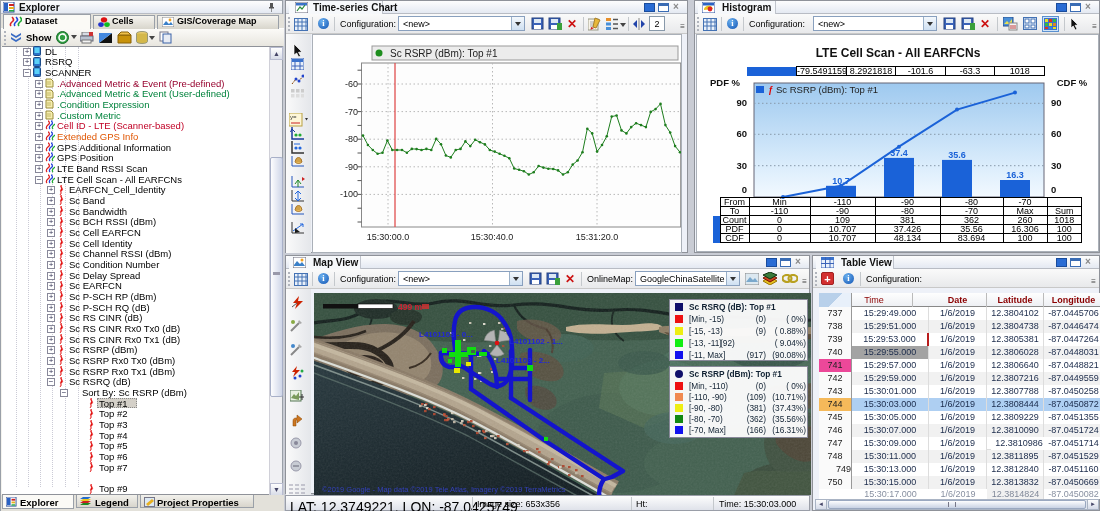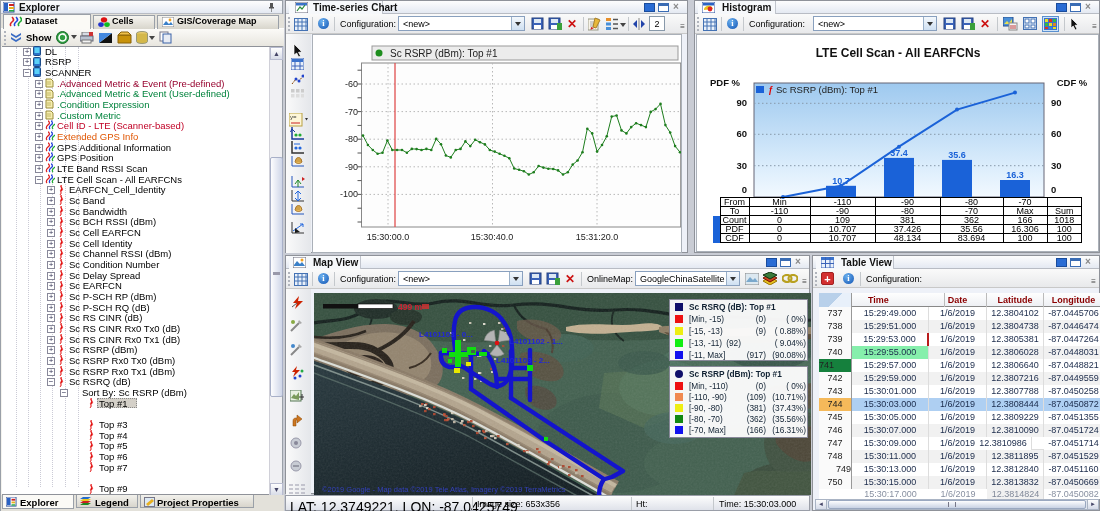--- a/index.html
+++ b/index.html
@@ -108,21 +108,21 @@
           <rect x="1.5" y="1.5" width="5" height="5.5" fill="#5ad0f8"></rect>
         </svg>
         <span class="tt" style="left:43px;color:#000">DL</span>
       </div>
 <div class="trow" style="top:9.2px">
         <span class="exp" style="left:21px;top:2px">+</span>
         <svg style="position:absolute;left:31px;top:0.5px" width="8" height="10" viewBox="0 0 8 10">
           <rect x="0.5" y="0.5" width="7" height="9" rx="1" fill="#2a72c8" stroke="#1a4a88"></rect>
           <rect x="1.5" y="1.5" width="5" height="5.5" fill="#5ad0f8"></rect>
         </svg>
-        <span class="tt" style="left:43px;color:#000">RSRP</span>
+        <span class="tt" style="left:43px;color:#000">RSRQ</span>
       </div>
 <div class="trow" style="top:19.8px">
         <span class="exp" style="left:21px;top:2px">−</span>
         <svg style="position:absolute;left:31px;top:0.5px" width="8" height="10" viewBox="0 0 8 10">
           <rect x="0.5" y="0.5" width="7" height="9" rx="1" fill="#2a72c8" stroke="#1a4a88"></rect>
           <rect x="1.5" y="1.5" width="5" height="5.5" fill="#5ad0f8"></rect>
         </svg>
         <span class="tt" style="left:43px;color:#000">SCANNER</span>
       </div>
 <div class="trow" style="top:30.5px">
@@ -347,20 +347,26 @@
 <div class="trow" style="top:339.9px">
         <span class="exp" style="left:58px;top:2px">−</span>
         <span class="tt" style="left:80px;color:#000">Sort By: Sc RSRP (dBm)</span>
       </div>
 <div class="trow" style="top:350.6px">
         <svg style="position:absolute;left:85px;top:0.5px" width="8" height="10" viewBox="0 0 8 10">
           <path d="M4.5 0C2 1.2 5.5 3 4 4.5 2.2 6.2 5.5 7 3 10 5.5 8 2.8 7 5 5.5 7 4 3.5 2 4.5 0z" fill="#e00000" stroke="#e00000" stroke-width="0.5"></path>
         </svg>
         <span style="position:absolute;left:95px;top:0;width:40px;height:10px;background:#d4d0c8;border:1px dotted #888"></span>
         <span class="tt" style="left:97px;color:#000">Top #1</span>
+      </div>
+<div class="trow" style="top:361.3px">
+        <svg style="position:absolute;left:85px;top:0.5px" width="8" height="10" viewBox="0 0 8 10">
+          <path d="M4.5 0C2 1.2 5.5 3 4 4.5 2.2 6.2 5.5 7 3 10 5.5 8 2.8 7 5 5.5 7 4 3.5 2 4.5 0z" fill="#e00000" stroke="#e00000" stroke-width="0.5"></path>
+        </svg>
+        <span class="tt" style="left:97px;color:#000">Top #2</span>
       </div>
 <div class="trow" style="top:372.0px">
         <svg style="position:absolute;left:85px;top:0.5px" width="8" height="10" viewBox="0 0 8 10">
           <path d="M4.5 0C2 1.2 5.5 3 4 4.5 2.2 6.2 5.5 7 3 10 5.5 8 2.8 7 5 5.5 7 4 3.5 2 4.5 0z" fill="#e00000" stroke="#e00000" stroke-width="0.5"></path>
         </svg>
         <span class="tt" style="left:97px;color:#000">Top #3</span>
       </div>
 <div class="trow" style="top:382.6px">
         <svg style="position:absolute;left:85px;top:0.5px" width="8" height="10" viewBox="0 0 8 10">
           <path d="M4.5 0C2 1.2 5.5 3 4 4.5 2.2 6.2 5.5 7 3 10 5.5 8 2.8 7 5 5.5 7 4 3.5 2 4.5 0z" fill="#e00000" stroke="#e00000" stroke-width="0.5"></path>
@@ -794,20 +800,28 @@
             <text x="354" y="71">90</text>
             <text x="354" y="102">60</text>
             <text x="354" y="134">30</text>
             <text x="354" y="158">0</text>
           </g>
         </g>
 </svg>
       <div class="abs" style="left:50px;top:31px;width:298px;height:18px;font-size:9px">
 <table class="grid" style="width:298px;table-layout:fixed">
 <tbody>
+<tr>
+              <td style="border:none;background:#1a62d8"></td>
+              <td>-79.5491159</td>
+              <td>8.2921818</td>
+              <td>-101.6</td>
+              <td>-63.3</td>
+              <td>1018</td>
+            </tr>
 </tbody>
         </table>
       </div>
       <div class="abs" style="left:16px;top:162px;width:369px;height:41px">
         <table class="grid" style="width:369px;table-layout:fixed">
           <tbody>
             <tr>
               <td style="width:7px;border:none;background:transparent"></td>
               <td style="width:29px">From</td>
               <td style="width:61px">Min</td>
@@ -827,21 +841,21 @@
               <td style="width:44px">Max</td>
               <td>Sum</td>
             </tr>
             <tr>
               <td style="width:7px;border:none;background:#1a62d8"></td>
               <td style="width:29px">Count</td>
               <td style="width:61px">0</td>
               <td style="width:65px">109</td>
               <td style="width:65px">381</td>
               <td style="width:63px">362</td>
-              <td style="width:44px">166</td>
+              <td style="width:44px">260</td>
               <td>1018</td>
             </tr>
             <tr>
               <td style="width:7px;border:none;background:#1a62d8"></td>
               <td style="width:29px">PDF</td>
               <td style="width:61px">0</td>
               <td style="width:65px">10.707</td>
               <td style="width:65px">37.426</td>
               <td style="width:63px">35.56</td>
               <td style="width:44px">16.306</td>
@@ -1172,21 +1186,21 @@
         <span class="abs" style="left:5px;top:15px;width:8px;height:8px;background:#ee1111;"></span>
         <span class="abs" style="left:19px;top:14px;color:#123">[Min, -15)</span>
         <span class="abs" style="left:50px;top:14px;width:46px;text-align:right;color:#123">(0)</span>
         <span class="abs" style="left:98px;top:14px;width:38px;text-align:right;color:#123">( 0%)</span>
         <span class="abs" style="left:5px;top:27px;width:8px;height:8px;background:#eeee11;"></span>
         <span class="abs" style="left:19px;top:26px;color:#123">[-15, -13)</span>
         <span class="abs" style="left:50px;top:26px;width:46px;text-align:right;color:#123">(9)</span>
         <span class="abs" style="left:98px;top:26px;width:38px;text-align:right;color:#123">( 0.88%)</span>
         <span class="abs" style="left:5px;top:39px;width:8px;height:8px;background:#11ee11;"></span>
         <span class="abs" style="left:19px;top:38px;color:#123">[-13, -11)</span>
-        <span class="abs" style="left:37px;top:38px;width:34px;text-align:right;color:#123">(92)</span>
+        <span class="abs" style="left:50px;top:38px;width:54px;text-align:left;color:#123">(92)</span>
         <span class="abs" style="left:98px;top:38px;width:38px;text-align:right;color:#123">( 9.04%)</span>
         <span class="abs" style="left:5px;top:51px;width:8px;height:8px;background:#1111ee;"></span>
         <span class="abs" style="left:19px;top:50px;color:#123">[-11, Max]</span>
         <span class="abs" style="left:50px;top:50px;width:46px;text-align:right;color:#123">(917)</span>
         <span class="abs" style="left:98px;top:50px;width:38px;text-align:right;color:#123">(90.08%)</span>
       </div><div class="abs" style="left:355px;top:73px;width:139px;height:72px;background:rgba(252,252,252,.96);border:1px solid #889;font-size:8.3px">
         <span class="abs" style="left:5px;top:3px;width:8px;height:8px;background:#10106a;border-radius:5px;"></span>
         <span class="abs" style="left:19px;top:2px;font-weight:bold;color:#123">Sc RSRP (dBm): Top #1</span>
         <span class="abs" style="left:5px;top:15px;width:8px;height:8px;background:#ee1111;"></span>
         <span class="abs" style="left:19px;top:14px;color:#123">[Min, -110)</span>
@@ -1238,21 +1252,21 @@
       <span class="grip" style="left:2px;top:3px"></span>
       <span class="abs" style="left:8px;top:3px;width:13px;height:13px;background:#d32f2f;border:1px solid #a02020;border-radius:2px;color:#fff;font-weight:bold;text-align:center;line-height:12px;font-size:11px">+</span>
       <div class="abs" style="left:30px;top:4px;width:11px;height:11px;border-radius:6px;background:radial-gradient(circle at 35% 30%,#6ab0ee,#1254b4);color:#fff;font-weight:bold;text-align:center;font-size:8.5px;line-height:11px;font-family:'Liberation Serif',serif">i</div>
       <span class="sep" style="left:47px;top:3px"></span>
       <span class="abs" style="left:53px;top:5px">Configuration:</span>
       <span class="abs" style="right:3px;bottom:1px;font-size:8px;color:#444">≡</span>
     </div>
     <div class="abs" style="left:6px;top:37px;width:281px;height:206px;background:#fff;overflow:hidden;font-size:9px">
       <div class="abs" style="left:0;top:0;width:284px;height:14px;border-bottom:1px solid #888;background:linear-gradient(#fefefe,#eef0f4)">
         <span class="abs" style="left:0;top:0;width:33px;height:14px;background:linear-gradient(135deg,#b8d0ea 50%,#e8f0fa 50%);border-right:1px solid #999"></span>
-        <span class="abs" style="left:49px;top:0;width:77px;height:14px;border-right:1px solid #bbb;text-align:left;line-height:14px;font-weight:bold;color:#8b0000">Time</span>
+        <span class="abs" style="left:17px;top:0;width:77px;height:14px;border-right:1px solid #bbb;text-align:center;line-height:14px;font-weight:normal;color:#8b0000">Time</span>
         <span class="abs" style="left:110px;top:0;width:58px;height:14px;border-right:1px solid #bbb;text-align:center;line-height:14px;font-weight:bold;color:#8b0000">Date</span>
         <span class="abs" style="left:168px;top:0;width:57px;height:14px;border-right:1px solid #bbb;text-align:center;line-height:14px;font-weight:bold;color:#8b0000">Latitude</span>
         <span class="abs" style="left:225px;top:0;width:59px;height:14px;text-align:center;line-height:14px;font-weight:bold;color:#8b0000">Longitude</span>
       </div>
       <div class="abs" style="left:0;top:14px;width:284px;height:13px;border-bottom:1px solid #ddd">
         <span class="abs" style="left:0;top:0;width:33px;height:13px;background:#fafafa;border-right:1px solid #999;text-align:center;line-height:13px;color:#222">737</span>
         <span class="abs" style="left:33px;top:0;width:77px;height:13px;background:#fff;border-right:1px solid #ddd;text-align:center;line-height:13px;color:#1a2a4a">15:29:49.000</span>
         <span class="abs" style="left:110px;top:0;width:58px;height:13px;background:#fff;border-right:1px solid #ddd;text-align:center;line-height:13px;color:#1a2a4a">1/6/2019</span>
         <span class="abs" style="left:168px;top:0;width:57px;height:13px;background:#fff;border-right:1px solid #ddd;text-align:center;line-height:13px;color:#1a2a4a">12.3804102</span>
         <span class="abs" style="left:225px;top:0;width:59px;height:13px;background:#fff;text-align:center;line-height:13px;color:#1a2a4a">-87.0445706</span>
@@ -1266,27 +1280,27 @@
       </div>
       <div class="abs" style="left:0;top:40px;width:284px;height:13px;border-bottom:1px solid #ddd">
         <span class="abs" style="left:0;top:0;width:33px;height:13px;background:#fafafa;border-right:1px solid #999;text-align:center;line-height:13px;color:#222">739</span>
         <span class="abs" style="left:33px;top:0;width:77px;height:30px;background:#fff;border-right:2px solid #b91c1c;text-align:center;line-height:13px;color:#1a2a4a">15:29:53.000</span>
         <span class="abs" style="left:110px;top:0;width:58px;height:13px;background:#fff;border-right:1px solid #ddd;text-align:center;line-height:13px;color:#1a2a4a">1/6/2019</span>
         <span class="abs" style="left:168px;top:0;width:57px;height:13px;background:#fff;border-right:1px solid #ddd;text-align:center;line-height:13px;color:#1a2a4a">12.3805381</span>
         <span class="abs" style="left:225px;top:0;width:59px;height:13px;background:#fff;text-align:center;line-height:13px;color:#1a2a4a">-87.0447264</span>
       </div>
       <div class="abs" style="left:0;top:53px;width:284px;height:13px;border-bottom:1px solid #ddd">
         <span class="abs" style="left:0;top:0;width:33px;height:13px;background:#fafafa;border-right:1px solid #999;text-align:center;line-height:13px;color:#222">740</span>
-        <span class="abs" style="left:33px;top:0;width:77px;height:13px;background:#86efac;border-right:1px solid #ddd;text-align:center;line-height:13px;color:#1a2a4a">15:29:55.000</span>
+        <span class="abs" style="left:33px;top:0;width:77px;height:13px;background:#a3a3a3;border-right:1px solid #ddd;text-align:center;line-height:13px;color:#1a2a4a">15:29:55.000</span>
         <span class="abs" style="left:110px;top:0;width:58px;height:13px;background:#f1f1f1;border-right:1px solid #ddd;text-align:center;line-height:13px;color:#1a2a4a">1/6/2019</span>
         <span class="abs" style="left:168px;top:0;width:57px;height:29px;background:#f1f1f1;border-right:1px solid #ddd;text-align:center;line-height:13px;color:#1a2a4a">12.3806028</span>
         <span class="abs" style="left:225px;top:0;width:59px;height:13px;background:#f1f1f1;text-align:center;line-height:13px;color:#1a2a4a">-87.0448031</span>
       </div>
       <div class="abs" style="left:0;top:66px;width:284px;height:13px;border-bottom:1px solid #ddd">
-        <span class="abs" style="left:0;top:0;width:33px;height:13px;background:#15803d;border-right:1px solid #999;text-align:left;line-height:13px;color:#222">741</span>
+        <span class="abs" style="left:0;top:0;width:33px;height:13px;background:#ec4899;border-right:1px solid #999;text-align:center;line-height:13px;color:#222">741</span>
         <span class="abs" style="left:33px;top:0;width:77px;height:13px;background:#fff;border-right:1px solid #ddd;text-align:center;line-height:13px;color:#1a2a4a">15:29:57.000</span>
         <span class="abs" style="left:110px;top:0;width:58px;height:13px;background:#fff;border-right:1px solid #ddd;text-align:center;line-height:13px;color:#1a2a4a">1/6/2019</span>
         <span class="abs" style="left:168px;top:0;width:57px;height:13px;background:#fff;border-right:1px solid #ddd;text-align:center;line-height:13px;color:#1a2a4a">12.3806640</span>
         <span class="abs" style="left:225px;top:0;width:59px;height:13px;background:#fff;text-align:center;line-height:13px;color:#1a2a4a">-87.0448821</span>
       </div>
       <div class="abs" style="left:0;top:79px;width:284px;height:13px;border-bottom:1px solid #ddd">
         <span class="abs" style="left:0;top:0;width:33px;height:13px;background:#fafafa;border-right:1px solid #999;text-align:center;line-height:13px;color:#222">742</span>
         <span class="abs" style="left:33px;top:0;width:77px;height:13px;background:#f1f1f1;border-right:1px solid #ddd;text-align:center;line-height:13px;color:#1a2a4a">15:29:59.000</span>
         <span class="abs" style="left:110px;top:0;width:58px;height:13px;background:#f1f1f1;border-right:1px solid #ddd;text-align:center;line-height:13px;color:#1a2a4a">1/6/2019</span>
         <span class="abs" style="left:168px;top:0;width:57px;height:13px;background:#f1f1f1;border-right:1px solid #ddd;text-align:center;line-height:13px;color:#1a2a4a">12.3807216</span>
@@ -1317,21 +1331,21 @@
         <span class="abs" style="left:0;top:0;width:33px;height:13px;background:#fafafa;border-right:1px solid #999;text-align:center;line-height:13px;color:#222">746</span>
         <span class="abs" style="left:33px;top:0;width:77px;height:13px;background:#f1f1f1;border-right:1px solid #ddd;text-align:center;line-height:13px;color:#1a2a4a">15:30:07.000</span>
         <span class="abs" style="left:110px;top:0;width:58px;height:13px;background:#f1f1f1;border-right:1px solid #ddd;text-align:center;line-height:13px;color:#1a2a4a">1/6/2019</span>
         <span class="abs" style="left:168px;top:0;width:57px;height:13px;background:#f1f1f1;border-right:1px solid #ddd;text-align:center;line-height:13px;color:#1a2a4a">12.3810090</span>
         <span class="abs" style="left:225px;top:0;width:59px;height:13px;background:#f1f1f1;text-align:center;line-height:13px;color:#1a2a4a">-87.0451724</span>
       </div>
       <div class="abs" style="left:0;top:144px;width:284px;height:13px;border-bottom:1px solid #ddd">
         <span class="abs" style="left:0;top:0;width:33px;height:13px;background:#fafafa;border-right:1px solid #999;text-align:center;line-height:13px;color:#222">747</span>
         <span class="abs" style="left:33px;top:0;width:77px;height:13px;background:#fff;border-right:1px solid #ddd;text-align:center;line-height:13px;color:#1a2a4a">15:30:09.000</span>
         <span class="abs" style="left:110px;top:0;width:58px;height:13px;background:#fff;border-right:1px solid #ddd;text-align:center;line-height:13px;color:#1a2a4a">1/6/2019</span>
-        <span class="abs" style="left:156px;top:0;width:57px;height:15px;background:#fff;border-right:1px solid #ddd;text-align:center;line-height:13px;color:#1a2a4a">12.3810986</span>
+        <span class="abs" style="left:172px;top:0;width:57px;height:15px;background:#fff;border-right:1px solid #ddd;text-align:center;line-height:13px;color:#1a2a4a">12.3810986</span>
         <span class="abs" style="left:225px;top:0;width:59px;height:13px;background:#fff;text-align:center;line-height:13px;color:#1a2a4a">-87.0451714</span>
       </div>
       <div class="abs" style="left:0;top:157px;width:284px;height:13px;border-bottom:1px solid #ddd">
         <span class="abs" style="left:0;top:0;width:33px;height:13px;background:#fafafa;border-right:1px solid #999;text-align:center;line-height:13px;color:#222">748</span>
         <span class="abs" style="left:33px;top:0;width:77px;height:13px;background:#f1f1f1;border-right:1px solid #ddd;text-align:center;line-height:13px;color:#1a2a4a">15:30:11.000</span>
         <span class="abs" style="left:110px;top:0;width:58px;height:13px;background:#f1f1f1;border-right:1px solid #ddd;text-align:center;line-height:13px;color:#1a2a4a">1/6/2019</span>
         <span class="abs" style="left:168px;top:0;width:57px;height:13px;background:#f1f1f1;border-right:1px solid #ddd;text-align:center;line-height:13px;color:#1a2a4a">12.3811895</span>
         <span class="abs" style="left:225px;top:0;width:59px;height:13px;background:#f1f1f1;text-align:center;line-height:13px;color:#1a2a4a">-87.0451529</span>
       </div>
       <div class="abs" style="left:0;top:170px;width:284px;height:13px;border-bottom:1px solid #ddd">

